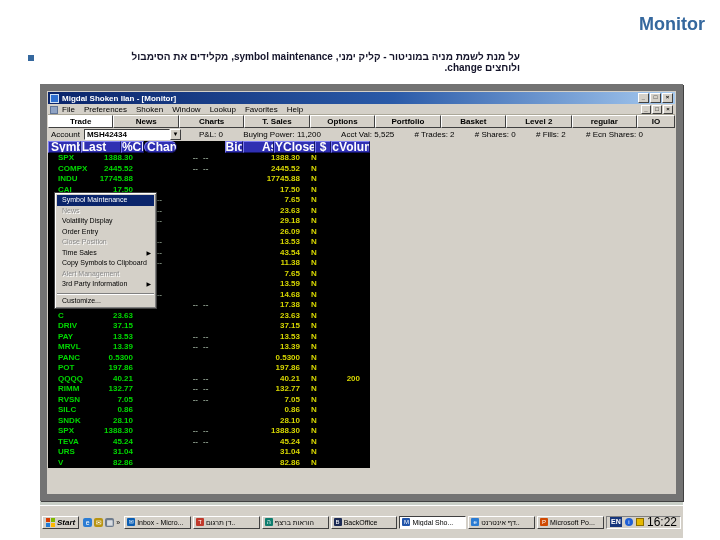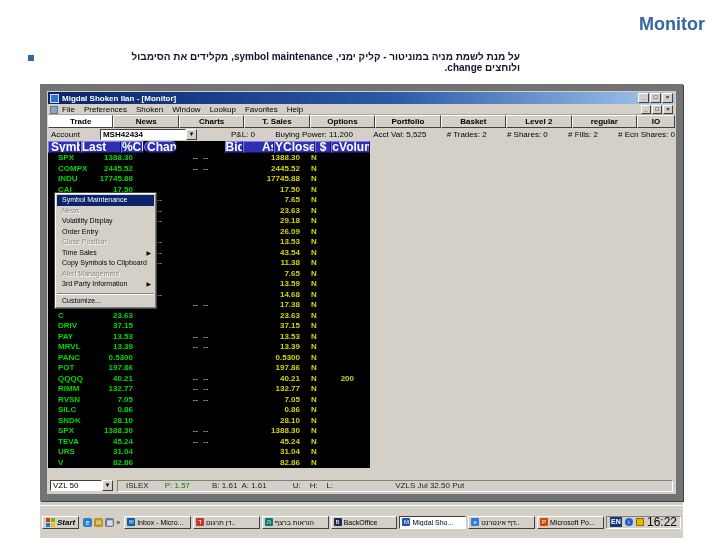--- a/index.html
+++ b/index.html
@@ -34,21 +34,21 @@
   .menubar .capbtn { width:10px; height:9px; }
 
   .toolbar { position:absolute; left:1px; top:24px; right:1px; height:13px; display:flex; }
   .tbtn { flex:1; border:1px solid; border-color:#ffffff #404040 #404040 #ffffff; background:#d4d0c8;
           font-size:8px; font-weight:bold; color:#000; text-align:center; line-height:11px;
           white-space:nowrap; overflow:hidden; }
   .tbtn.active { background:#ffffff; }
   .tbtn:last-child { flex:0 0 38px; }
 
   .acctbar { position:absolute; left:1px; top:37px; right:1px; height:13px; display:flex; align-items:center;
-             font-size:8px; color:#000;justify-content:space-between; }
+             font-size:8px; color:#000; }
   .acct-label { margin:0 4px 0 3px; }
   .combo { display:flex; height:11px; }
   .combo-field { width:86px; background:#ffffff; border:1px solid; border-color:#404040 #ffffff #ffffff #404040;
                  font-size:8px; font-weight:bold; line-height:9px; padding-left:2px; }
   .combo-btn { width:11px; background:#d4d0c8; border:1px solid; border-color:#ffffff #404040 #404040 #ffffff;
                font-size:6px; line-height:9px; text-align:center; color:#000; }
   .stats span { margin-left:18px; white-space:pre; }
 
   
   .grid { position:absolute; left:1px; top:50px; width:322px; height:327px; background:#000000; }
@@ -67,21 +67,21 @@
   .grid-row { display:flex; height:10.5px; }
   .grid-row span { font-size:8px; font-weight:bold; line-height:10.5px; white-space:nowrap; overflow:hidden; }
   .grid-row span:nth-of-type(1){ width:40px; color:#00d800; padding-left:10px; }
   .grid-row span:nth-of-type(2){ width:46px; color:#00d800; text-align:right; padding-right:1px; }
   .grid-row span:nth-of-type(3){ width:28px; color:#8fa08f; text-align:right; }
   .grid-row span:nth-of-type(4){ width:40px; color:#8fa08f; text-align:right; padding-right:4px; }
   .grid-row span:nth-of-type(5){ width:22px; color:#8fa08f; text-align:left; padding-left:1px; }
   .grid-row span:nth-of-type(6){ width:30px; color:#8fa08f; }
   .grid-row span:nth-of-type(7){ width:50px; color:#d6d600; text-align:right; padding-right:4px; }
   .grid-row span:nth-of-type(8){ width:20px; color:#d6d600; text-align:center; }
-  .grid-row span:nth-of-type(9){ width:46px; color:#d6d600; text-align:right; padding-right:16px; }
+  .grid-row span:nth-of-type(9){ width:46px; color:#d6d600; text-align:right; padding-right:10px; }
 
   
   .ctxmenu { position:absolute; left:7px; top:101px; width:103px; background:#d4d0c8;
              border:1px solid #404040; padding:2px;
              box-shadow:inset 1px 1px 0 #ffffff, inset -1px -1px 0 #808080, 2px 2px 3px rgba(0,0,0,.55); z-index:5; }
   .mi { position:relative; height:10.5px; font-size:7px; line-height:10.5px; padding-left:5px; color:#000;
         white-space:nowrap; overflow:hidden; }
   .mi.hl { background:#0a246a; color:#ffffff; }
   .mi.dis { color:#8a8a8a; text-shadow:1px 1px 0 #ffffff; }
   .mi.sep { margin-top:3px; border-top:1px solid #808080; box-shadow:inset 0 1px 0 #ffffff; height:13px; padding-top:2px; }
@@ -651,38 +651,20 @@
           <span>3rd Party Information</span>
           <span class="sub-arrow show">▶</span>
         </div>
 
         <div class="mi sep">
           <span>Customize...</span>
           
         </div>
       </div>
 
-    <div class="statusbar">
-      <span class="combo">
-        <span class="combo-field">VZL 50</span>
-        <span class="combo-btn">▼</span>
-      </span>
-      <span class="status-panel">
-
-          <span>ISLEX</span>
-
-          <span>P: 1.57</span>
-
-          <span>B: 1.61  A: 1.61</span>
-
-          <span>U:    H:    L:</span>
-
-          <span>VZLS Jul 32.50 Put</span>
-        </span>
-    </div>
 
   </div>
 
   <div class="taskbar">
     <div class="startbtn">
       <svg width="9" height="9" viewBox="0 0 9 9">
         <rect x="0" y="0" width="4" height="4" fill="#d83b01"></rect>
         <rect x="5" y="0" width="4" height="4" fill="#7eb900"></rect>
         <rect x="0" y="5" width="4" height="4" fill="#1f7bd6"></rect>
         <rect x="5" y="5" width="4" height="4" fill="#ffb900"></rect>

